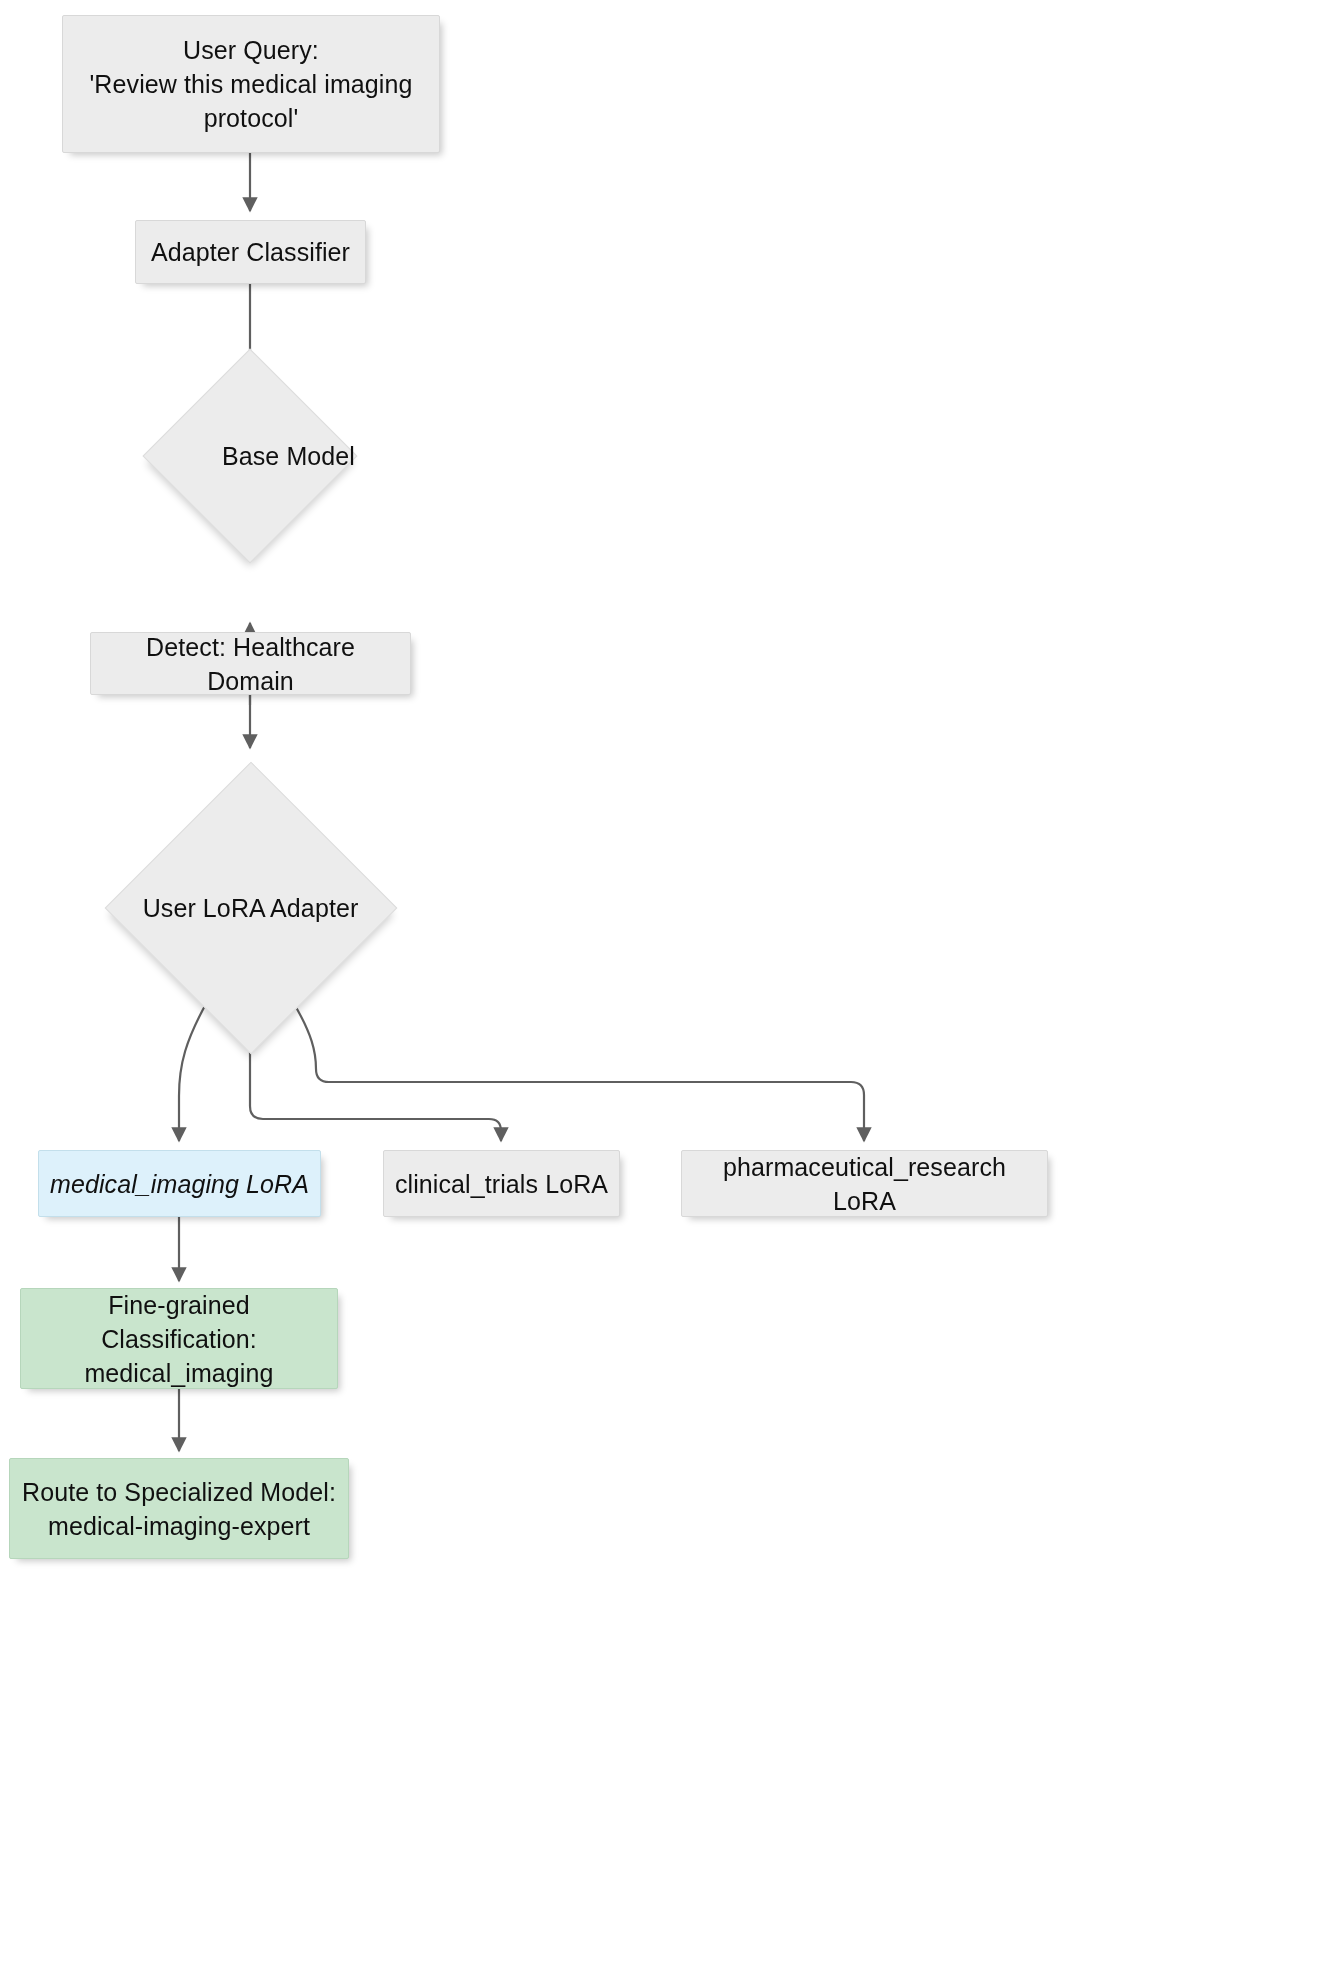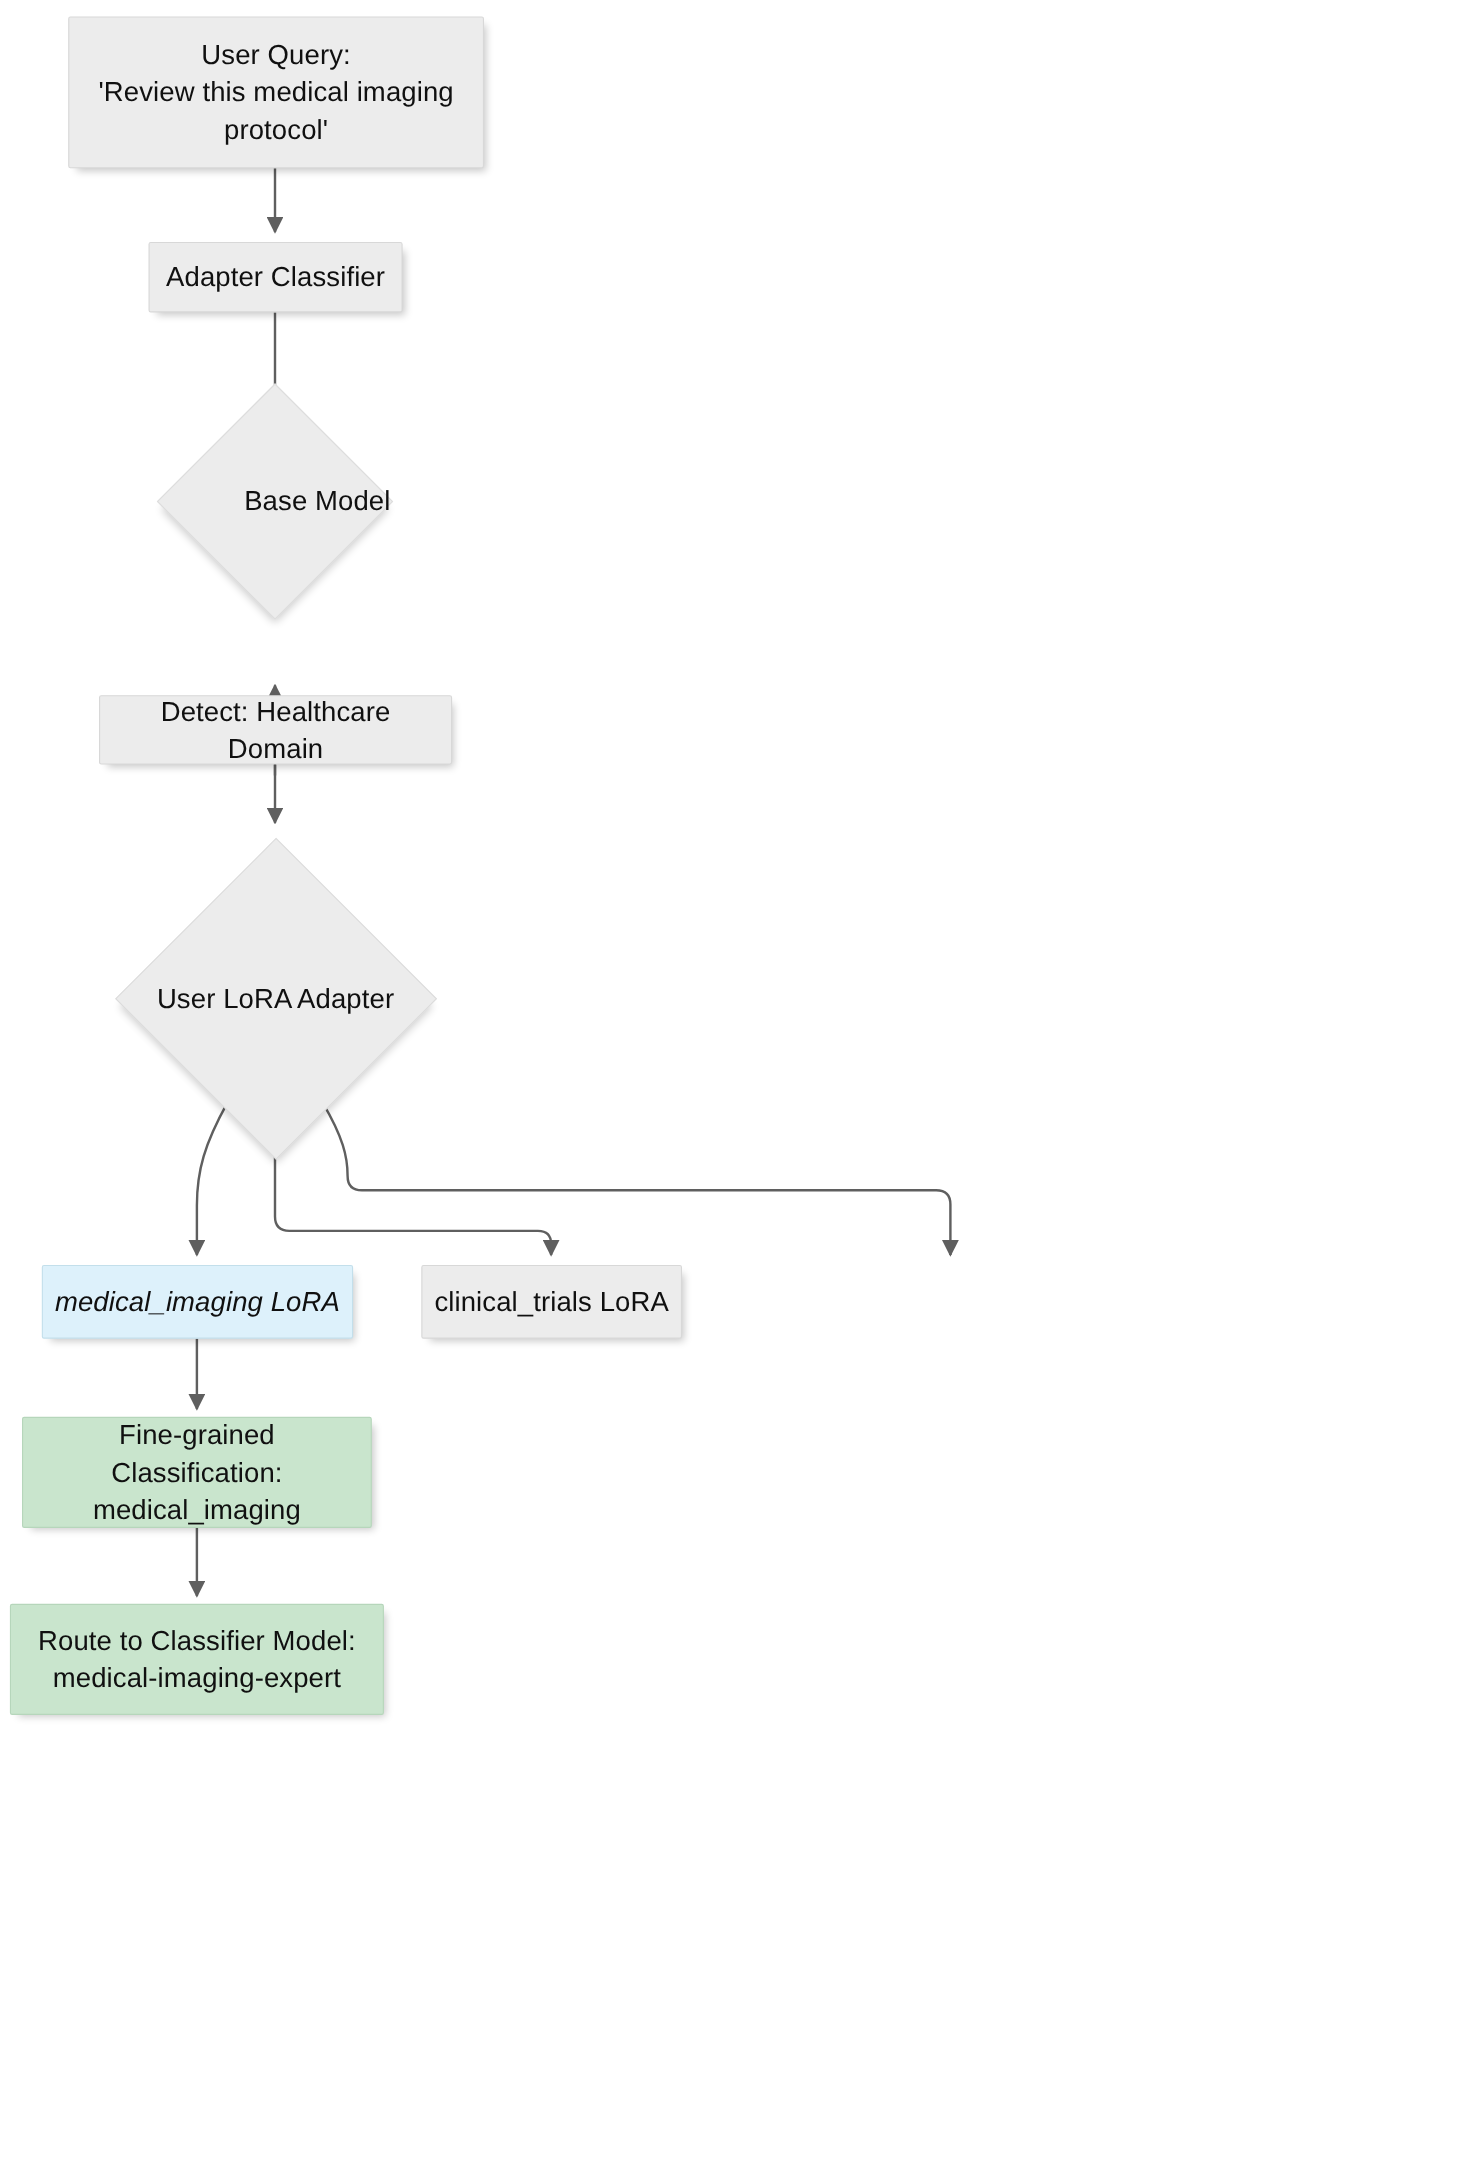--- a/index.html
+++ b/index.html
@@ -150,24 +150,27 @@
   </div>
 
   <div class="node rect blue" style="left:38px; top:1150px; width:283px; height:67px;">
     <span class="nlabel">medical_imaging LoRA</span>
   </div>
 
   <div class="node rect" style="left:383px; top:1150px; width:237px; height:67px;">
     <span class="nlabel">clinical_trials LoRA</span>
   </div>
 
+  <div class="node rect" style="left:681px; top:1150px; width:367px; height:67px;">
+    <span class="nlabel">pharmaceutical_research LoRA</span>
+  </div>
 
   <div class="node rect green" style="left:20px; top:1288px; width:318px; height:101px;">
     <span class="nlabel">Fine-grained Classification:
 medical_imaging</span>
   </div>
 
   <div class="node rect green" style="left:9px; top:1458px; width:340px; height:101px;">
-    <span class="nlabel">Route to Classifier Model:
+    <span class="nlabel">Route to Specialized Model:
 medical-imaging-expert</span>
   </div>
 
 </div>
 
 </body></html>

